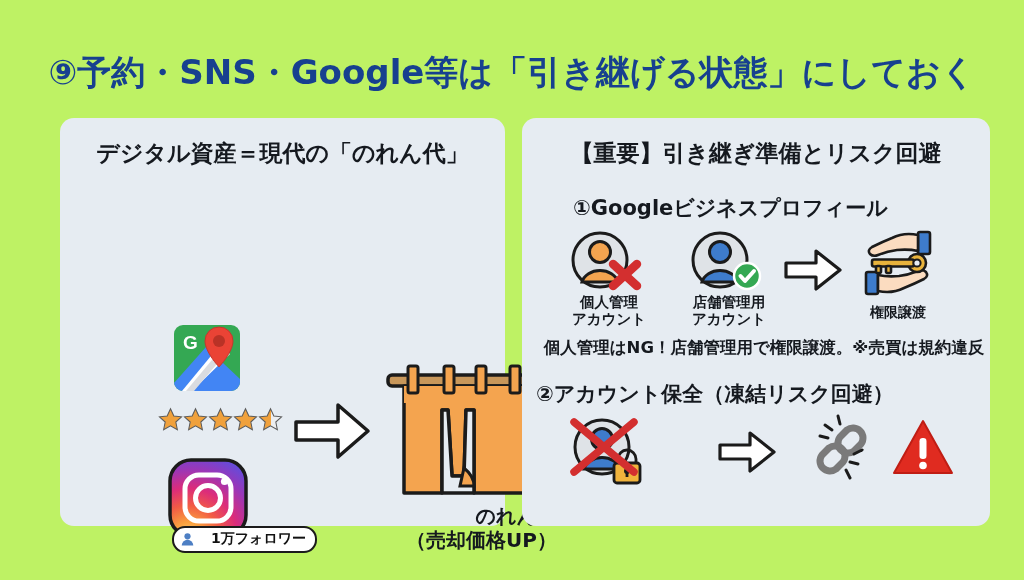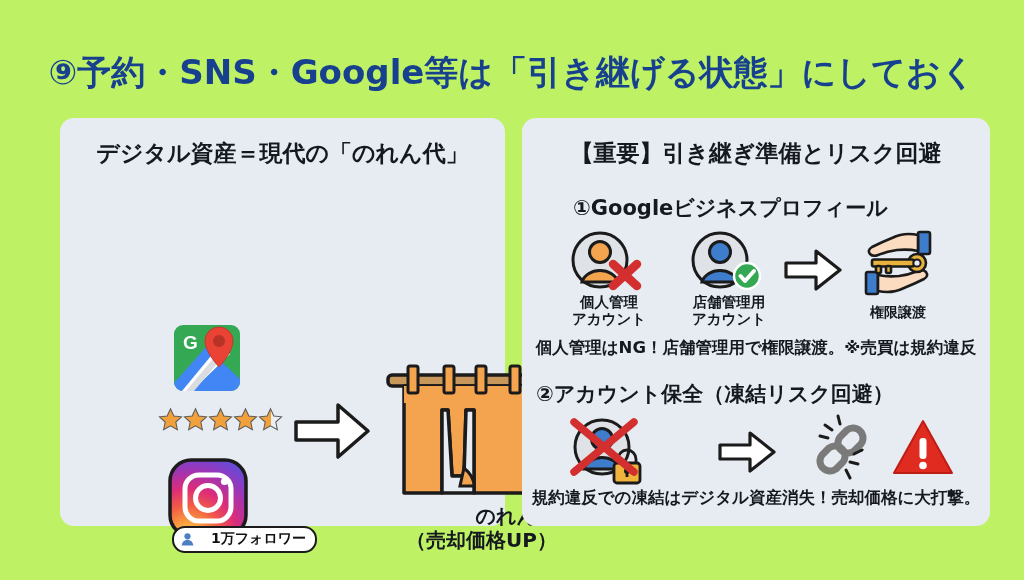--- a/index.html
+++ b/index.html
@@ -62,21 +62,21 @@
     position:absolute;
     font-size:21px;font-weight:bold;color:#15191f;white-space:nowrap;
   }
   #sec1-head{left:14px;top:76px;margin-left:37px;}
   #sec2-head{left:14px;top:262px;}
 
   .note{
     position:absolute;width:100%;text-align:center;
     font-size:16.5px;font-weight:bold;color:#15191f;white-space:nowrap;
   }
-  #note1{left:0;top:219px;}
+  #note1{left:8px;top:219px;}
   #note2{left:0;top:369px;}
 
   .acct{position:absolute;width:84px;}
   .acct .art{position:relative;width:84px;height:62px;}
   .acct .cap{
     margin-top:2px;text-align:center;
     font-size:14.5px;font-weight:bold;color:#15191f;
     line-height:1.18;white-space:nowrap;margin-left:6px;
   }
   #acct-personal{left:42px;top:112px;}
@@ -304,15 +304,14 @@
     </div>
 
     <div id="warn-tri">
       <svg viewBox="0 0 62 60" width="62" height="60">
         <path d="M31 3 L60 55 L2 55 Z" fill="#e02b20" stroke="#c01d14" stroke-width="2" stroke-linejoin="round"></path>
         <rect x="27.5" y="20" width="7" height="21" rx="3.2" fill="#ffffff"></rect>
         <circle cx="31" cy="47.5" r="3.8" fill="#ffffff"></circle>
       </svg>
     </div>
 
-    <div class="note" id="note2">規約違反での凍結はデジタル資産消失！売却価格に大打撃。</div>
   </div>
 </div>
 
 </body></html>

